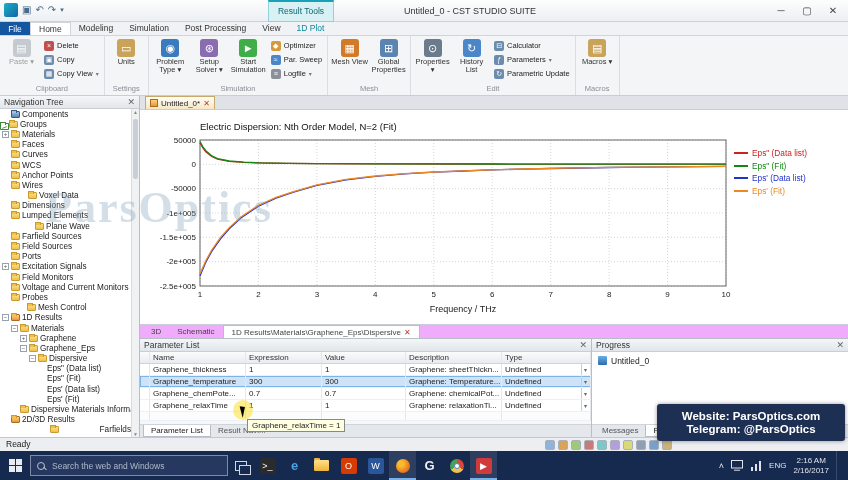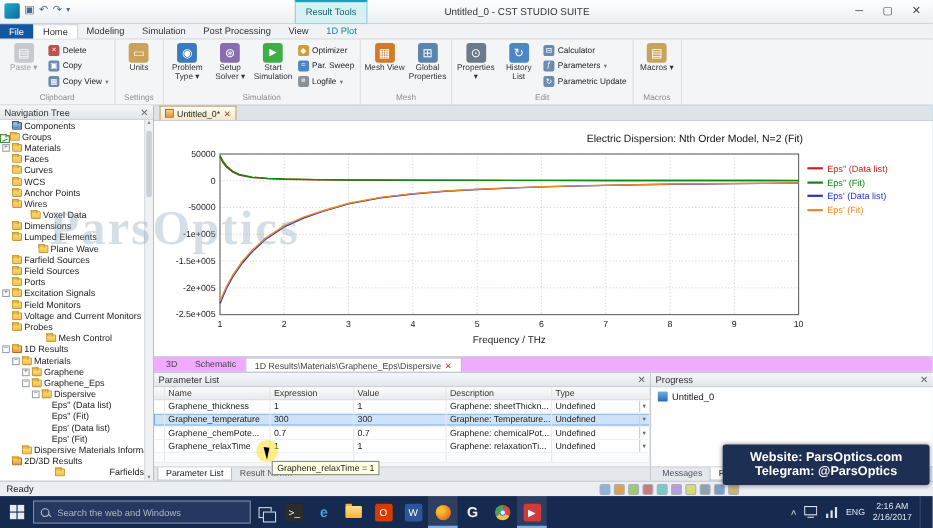--- a/index.html
+++ b/index.html
@@ -72,30 +72,30 @@
     height:1px; background:#3a8a3a; transform:rotate(-20deg); }
   .t-icon.results { background:linear-gradient(#ffd27a,#e8973a); border-color:#b06a20; }
   .t-icon.cube { background:linear-gradient(#9ec2ea,#5b84b1); border-color:#3a5a80; }
   .t-icon.cube::before { background:#9ec2ea; border-color:#3a5a80; }
   .vscroll { position:absolute; right:0; top:13px; bottom:0; width:8px;
     background:#f0f1f3; border-left:1px solid #d8dce0; font-size:5px; color:#888;
     text-align:center; }
   .vthumb { position:absolute; left:1px; right:1px; top:10px; height:60px;
     background:#c9cfd6; border-radius:2px; }
   
-  #mainview { position:absolute; left:140px; top:96px; width:708px; height:228px; background:#7dd3fc; }
+  #mainview { position:absolute; left:140px; top:96px; width:708px; height:228px; background:#737373; }
   .doctab-strip { height:14px; background:#dfe3e8; border-bottom:1px solid #c9ced6;
     display:flex; align-items:flex-end; padding-left:5px; }
   .doctab { height:13px; background:linear-gradient(#fffdf6,#f4e7c8); border:1px solid #c9a96a;
     border-bottom:none; display:flex; align-items:center; gap:3px; padding:0 4px; font-size:8px; }
   .doctab .dicon { width:8px; height:8px; background:linear-gradient(#ffd27a,#e8973a);
     border:1px solid #b06a20; flex:none; }
   .dclose { color:#c0392b; font-size:8px; }
   .chart { position:absolute; top:14px; left:0; right:0; bottom:0; background:#fff; }
-  .chart-title { position:absolute; top:11px; left:60px; width:530px; text-align:right;
+  .chart-title { position:absolute; top:11px; left:60px; width:530px; text-align:left;
     font-size:9.5px; color:#111; }
   #plot { position:absolute; left:0; top:24px; }
   .legend { position:absolute; right:4px; top:37px; width:110px; font-size:8.3px; }
   .legend-item { display:flex; align-items:center; gap:4px; height:12.5px; }
   .legend-swatch { width:14px; height:2px; flex:none; }
   
   #viewtabs { position:absolute; left:140px; top:324px; width:708px; height:14px;
     background:#f0abfc; border-top:1px solid #c9ced6; display:flex; align-items:flex-end;
     padding-left:3px; font-size:8px; }
   .vtab { padding:0 8px; height:13px; line-height:13px; color:#444; display:flex; gap:3px; }
@@ -435,21 +435,21 @@
       <div class="tree-row" style="padding-left: 2px;">
         <span class="exp-spacer"></span>
         <span class="t-icon folder"></span>
         <span class="t-label">Voltage and Current Monitors</span>
       </div>
       <div class="tree-row" style="padding-left: 2px;">
         <span class="exp-spacer"></span>
         <span class="t-icon folder"></span>
         <span class="t-label">Probes</span>
       </div>
-      <div class="tree-row" style="padding-left: 4px; justify-content: center;">
+      <div class="tree-row" style="padding-left: 18px;">
         <span class="exp-spacer"></span>
         <span class="t-icon folder"></span>
         <span class="t-label">Mesh Control</span>
       </div>
       <div class="tree-row" style="padding-left: 2px;">
         <span class="expander">−</span>
         <span class="t-icon results"></span>
         <span class="t-label">1D Results</span>
       </div>
       <div class="tree-row" style="padding-left: 11px;">

